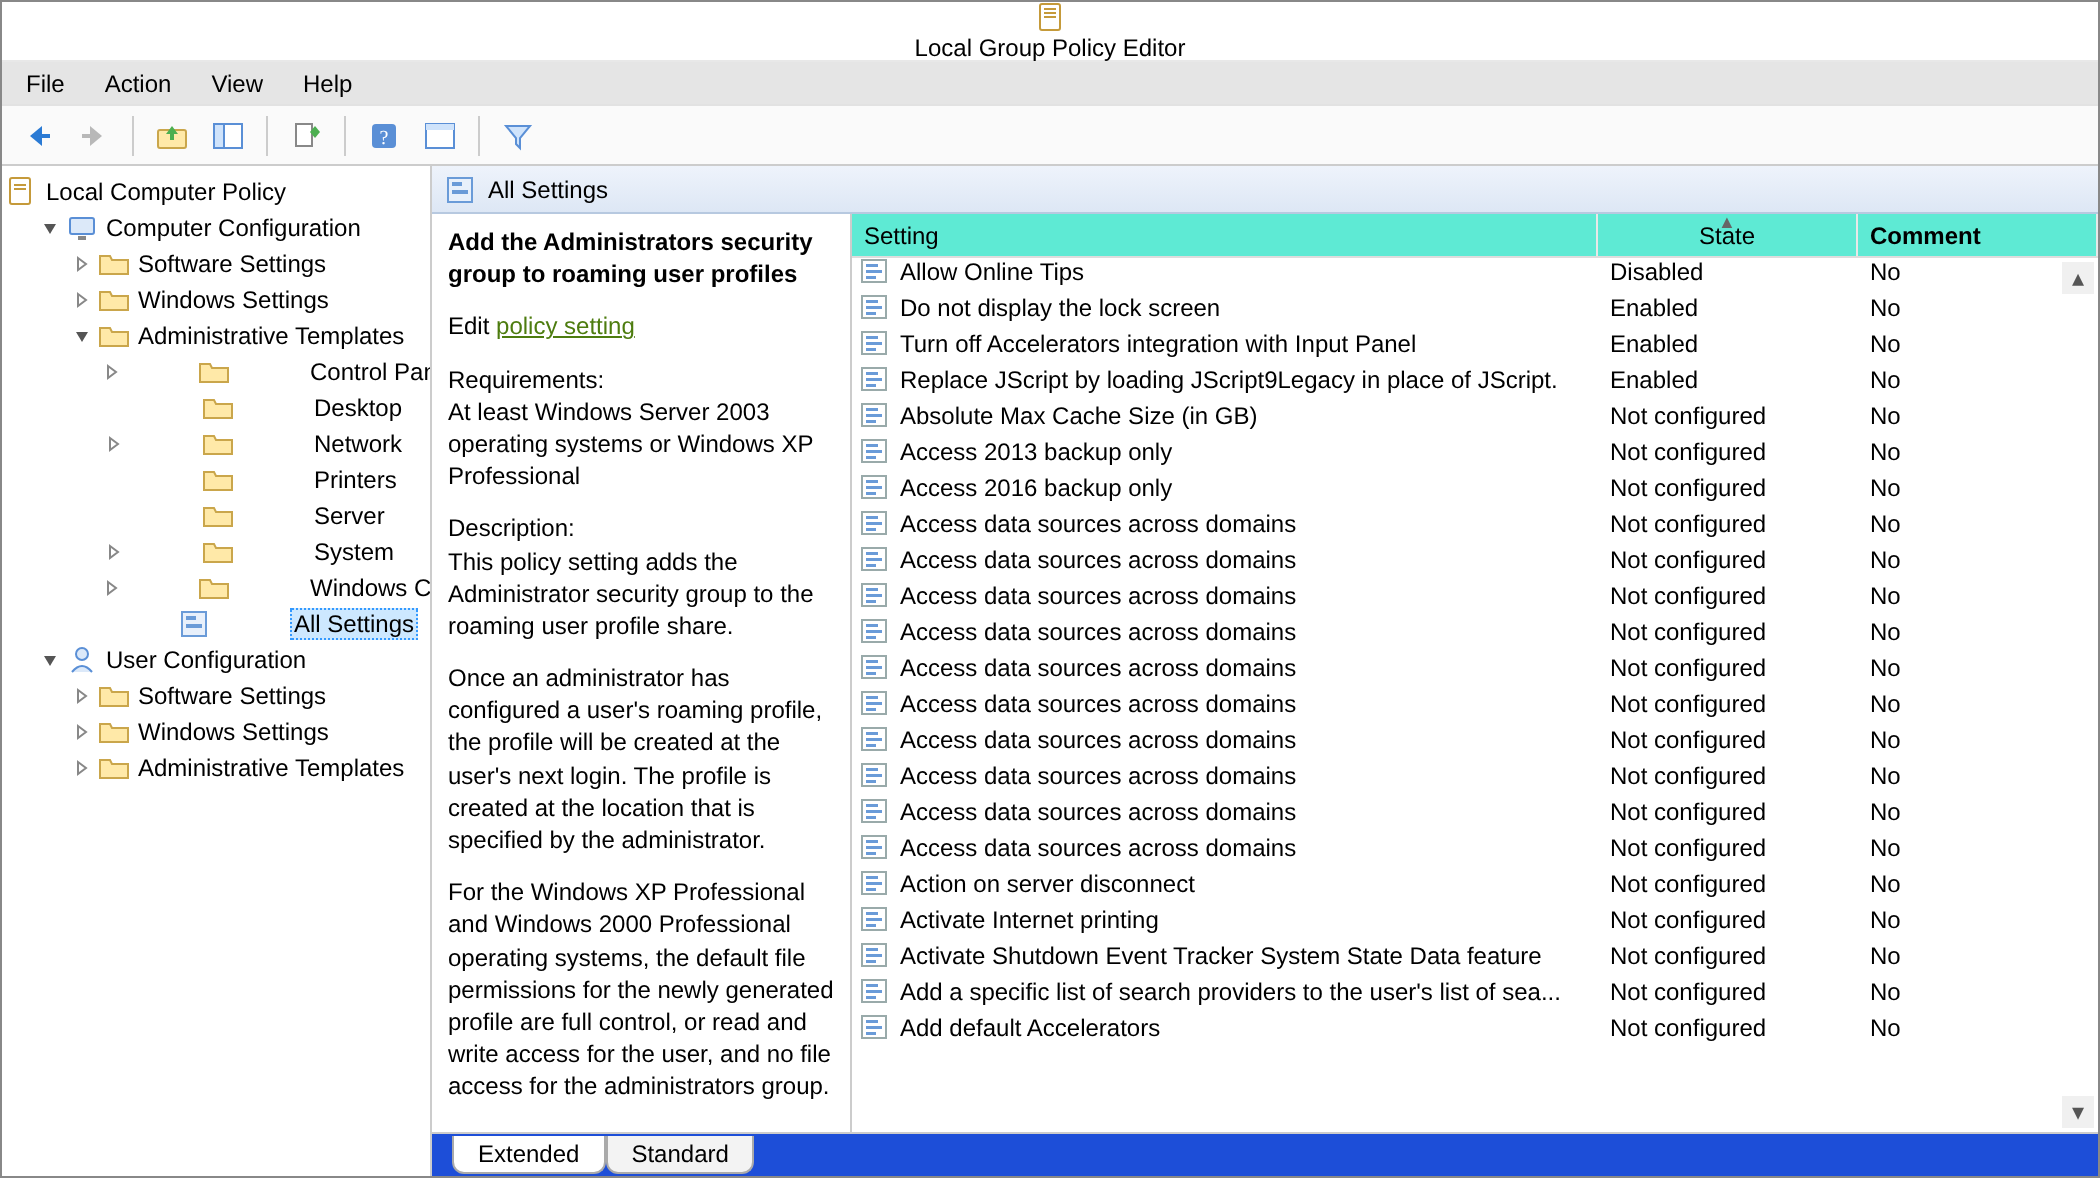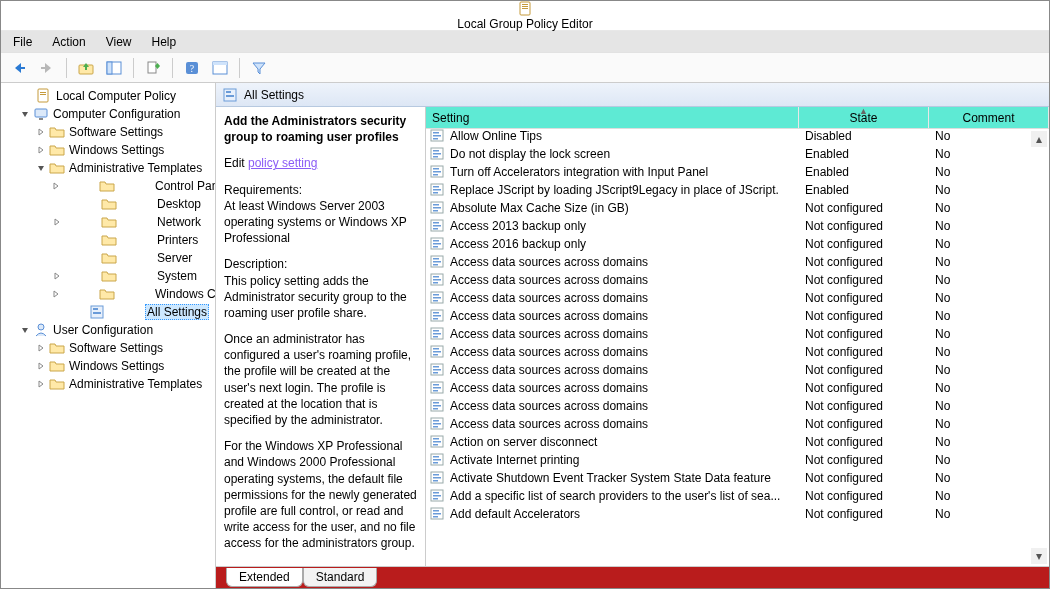--- a/index.html
+++ b/index.html
@@ -18,42 +18,42 @@
   .tb-sep { width:1px; height:20px; background:#ccc; margin:0 3px; }
   .body { flex:1; display:flex; overflow:hidden; background:#fff;}
   .tree-pane { width:215px; border-right:1px solid #ccc; padding:4px 0; overflow:auto; background:#fff;}
   .tree ul { list-style:none; margin:0; padding:0;}
   .tree li { white-space:nowrap; }
   .tree .node { display:flex; align-items:center; height:18px; padding-right:6px;}
   .tree .tw { width:12px; height:12px; display:inline-flex; align-items:center; justify-content:center;}
   .tree .icon { width:16px; height:16px; margin:0 4px 0 2px; display:inline-flex; align-items:center; justify-content:center;}
   .tree .lbl { }
   .tree .selected .lbl { background:#cde8ff; border:1px dotted #3399ff; padding:0 1px;}
-  .ind-0 { padding-left:0;justify-content:center;} .ind-1 { padding-left:18px;text-align:center;} .ind-2 { padding-left:34px;}
+  .ind-0 { padding-left:0;} .ind-1 { padding-left:18px;text-align:center;} .ind-2 { padding-left:34px;}
   .ind-3 { padding-left:50px;gap:36px;}
   .right-pane { flex:1; display:flex; flex-direction:column; overflow:hidden;}
   .pane-header { display:flex; align-items:center; height:24px; background:linear-gradient(#eef3fb,#dde7f5); border-bottom:1px solid #b7c9e0; padding-left:6px; gap:6px;}
   .pane-header .icon{width:16px;height:16px;}
   .split { flex:1; display:flex; overflow:hidden;}
   .desc-pane { width:210px; border-right:1px solid #ccc; padding:6px 8px; overflow:auto; font-size:12px; line-height:1.35; }
   .desc-pane .d-title { font-weight:700; margin-bottom:10px;}
-  .desc-pane a { color:#8b5cf6; text-decoration:underline;}
+  .desc-pane a { color:#4d7c0f; text-decoration:underline;}
   .desc-pane p { margin:0 0 10px 0;}
   .list-pane { flex:1; display:flex; flex-direction:column; overflow:hidden;}
   .list-header { display:flex; height:22px; border-bottom:1px solid #ddd; background:#5eead4; align-items:stretch;}
   .list-header .col { display:flex; align-items:center; padding:0 6px; border-right:1px solid #e8e8e8; font-size:12px; position:relative;}
-  .col-setting { flex:1; } .col-state { width:130px; justify-content:center;} .col-comment{ width:120px; justify-content:center;}
+  .col-setting { flex:1; } .col-state { width:130px; justify-content:center;} .col-comment{ width:120px; justify-content:flex-start;font-weight:bold;}
   .sort-caret{ position:absolute; top:-1px; left:50%; transform:translateX(-50%); font-size:9px; color:#666;}
   .list-body { flex:1; overflow:auto; position:relative;}
   .row { display:flex; align-items:flex-start; height:18px;}
   .row .c-set { flex:1; display:flex; align-items:center; gap:4px; padding-left:4px; overflow:hidden; text-overflow:ellipsis; white-space:nowrap;}
   .row .c-state{ width:130px; padding-left:6px;} .row .c-comment{ width:120px; padding-left:6px;}
   .row .item-icon{ width:16px; height:14px; flex:0 0 auto;}
   .scroll-arrow { position:absolute; right:2px; width:16px; height:16px; display:flex; align-items:center; justify-content:center; color:#555; background:#f0f0f0;}
-  .tabs { height:22px; display:flex; align-items:flex-end; padding-left:10px; gap:0; background:#b91c1c; border-top:1px solid #ccc;}
+  .tabs { height:22px; display:flex; align-items:flex-end; padding-left:10px; gap:0; background:#1d4ed8; border-top:1px solid #ccc;}
   .tab { padding:2px 12px 2px 12px; border:1px solid #aaa; border-top:none; border-radius:0 0 6px 6px; margin-right:0px; background:#f3f3f3; font-size:12px; position:relative; top:-1px;}
   .tab.active{ background:#fff;}
   svg { display:block; }
 </style>
 </head>
 <body>
 
 <div class="window">
 
   <div class="titlebar">

